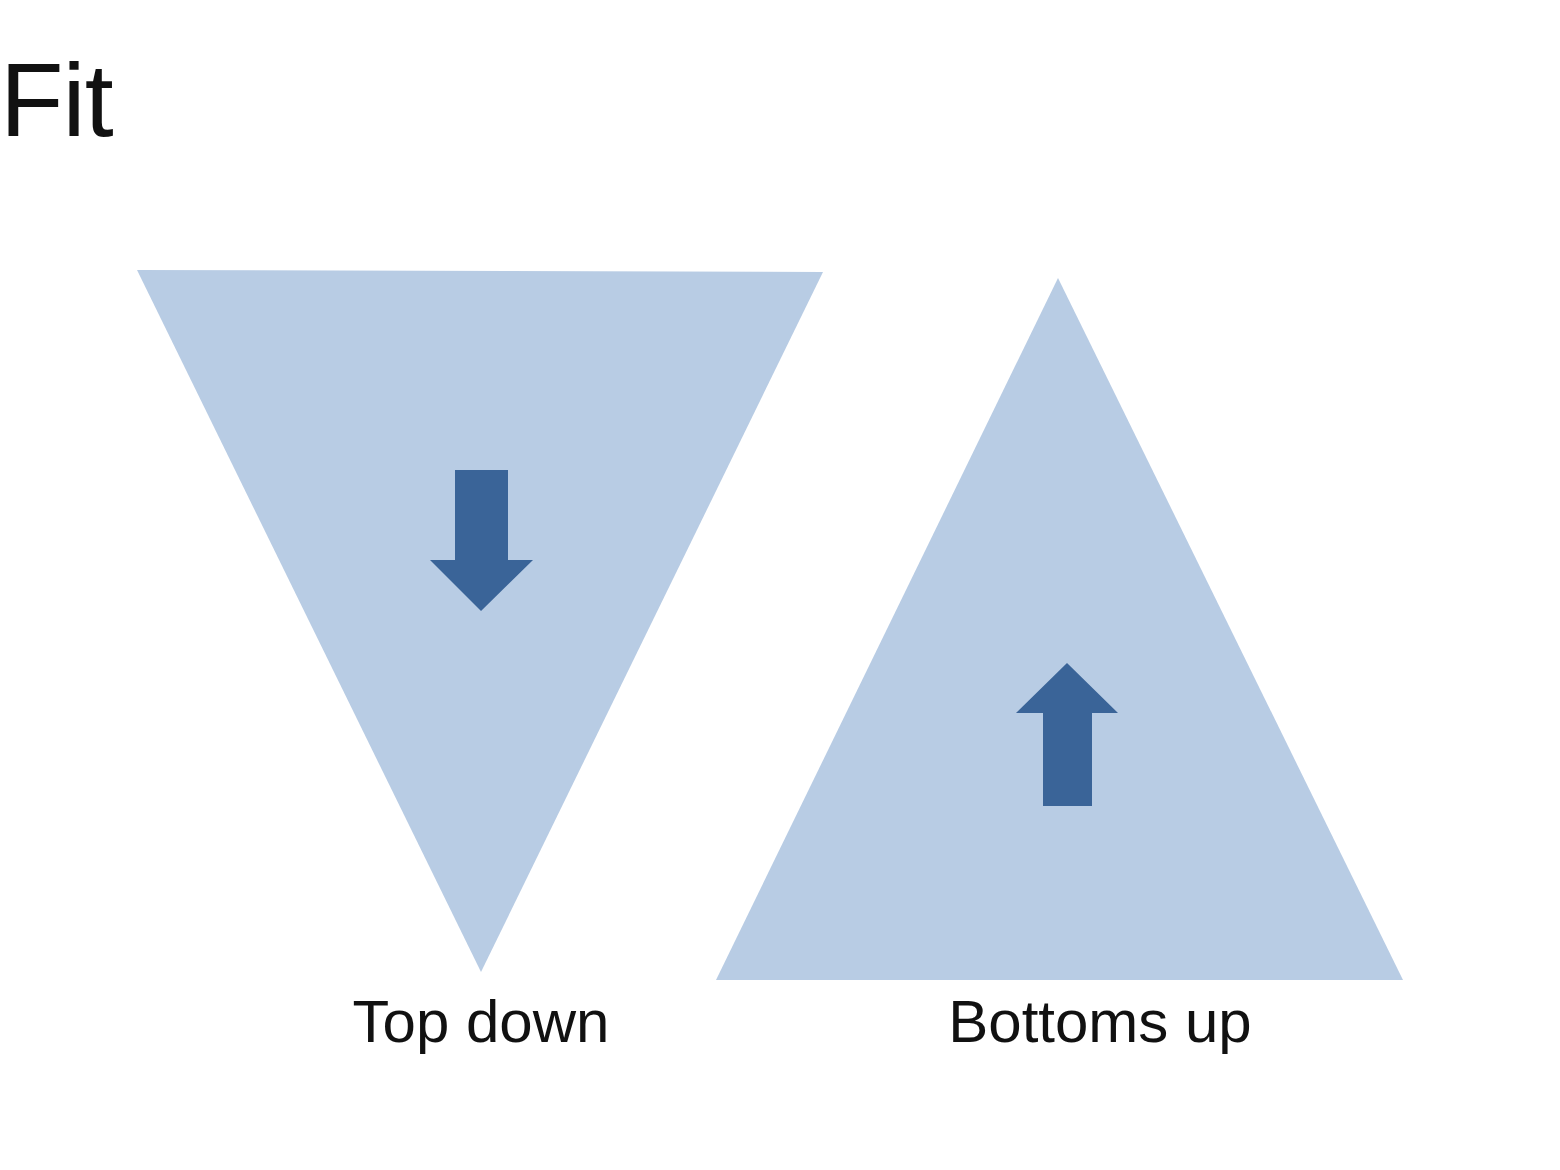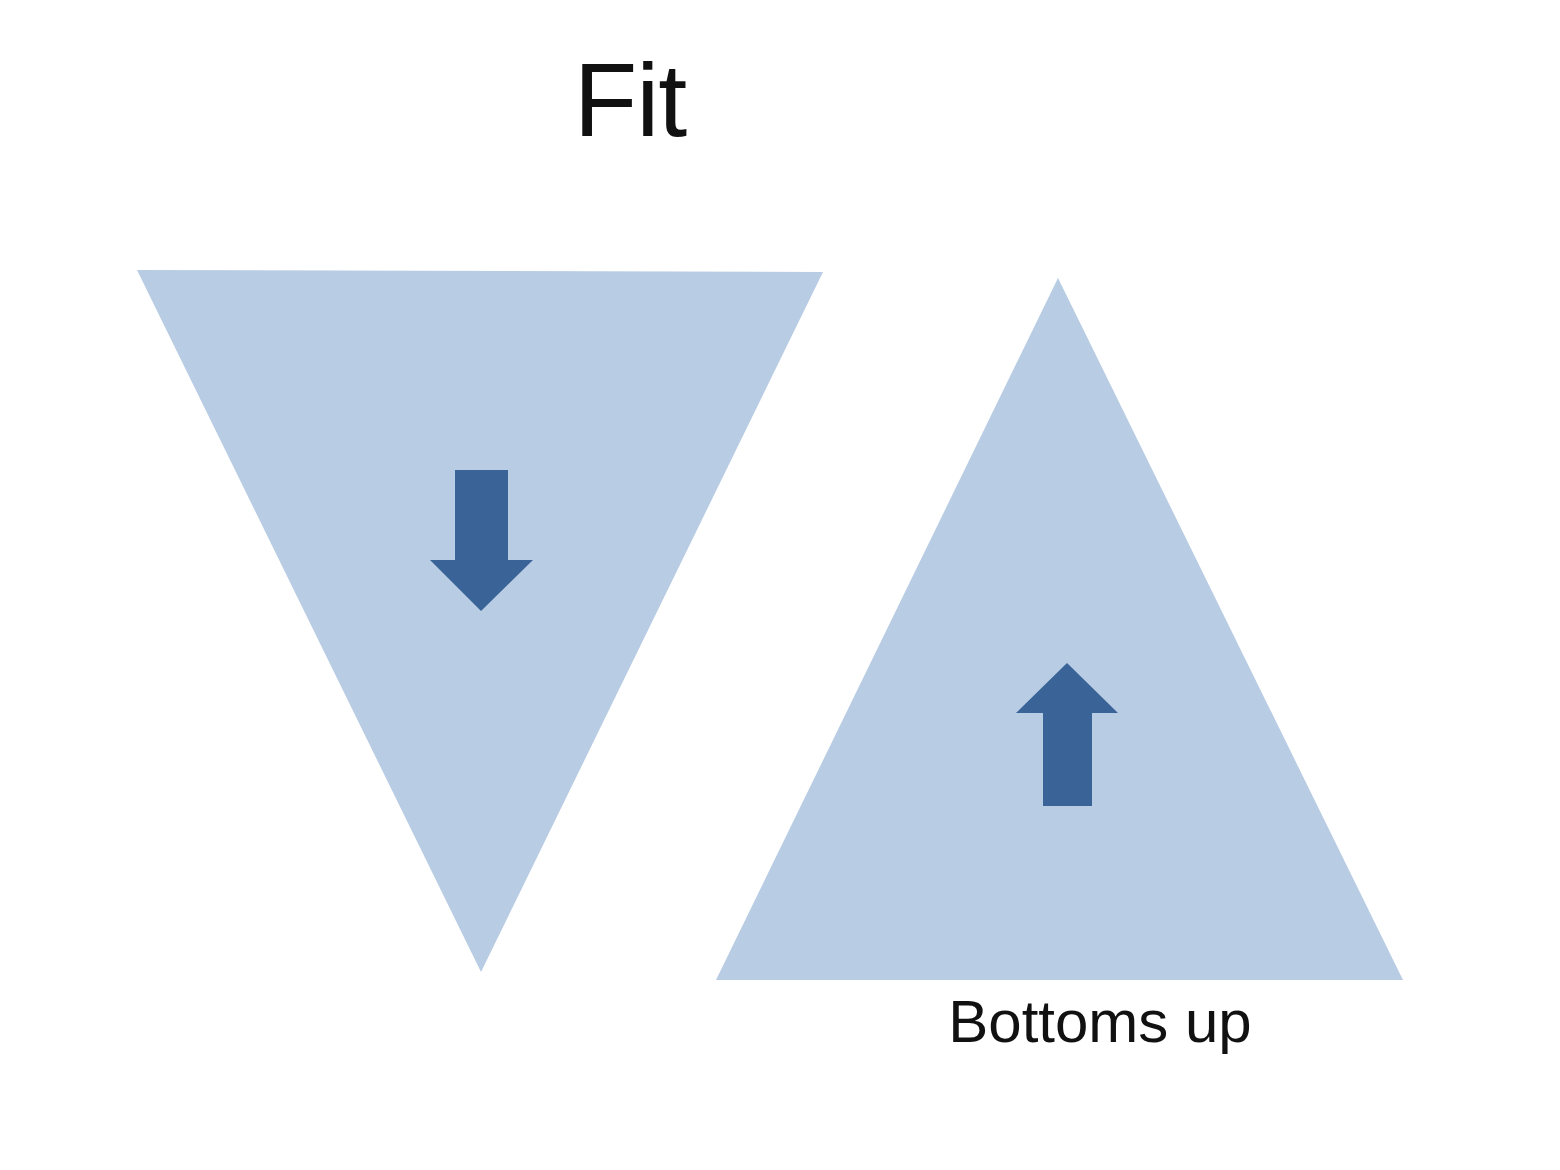--- a/index.html
+++ b/index.html
@@ -15,21 +15,20 @@
     width: 1560px;
     height: 1170px;
     background: #ffffff;
     overflow: hidden;
   }
   #slide-title {
     position: absolute;
     left: 0;
     top: 48px;
     width: 1260px;
-    text-align: center;
     font-family: "Liberation Sans", sans-serif;
     font-size: 104px;
     font-weight: 300;
     line-height: 1.0;
     color: #111111;
     letter-spacing: -1px;
     white-space: nowrap;
   }
   .shape-layer {
     position: absolute;
@@ -70,16 +69,17 @@
 
     <polygon points="137,270 823,272 481,972" fill="#b8cce4"></polygon>
 
     <polygon points="455,470 508,470 508,560 533,560 481,611 430,560 455,560" fill="#3a6498"></polygon>
 
     <polygon points="1058,278 1403,980 716,980" fill="#b8cce4"></polygon>
 
     <polygon points="1067,663 1118,713 1092,713 1092,806 1043,806 1043,713 1016,713" fill="#3a6498"></polygon>
   </svg>
 
+  <div id="caption-top-down" class="caption">Top down</div>
 
   <div id="caption-bottoms-up" class="caption">Bottoms up</div>
 
 </div>
 
 </body></html>

